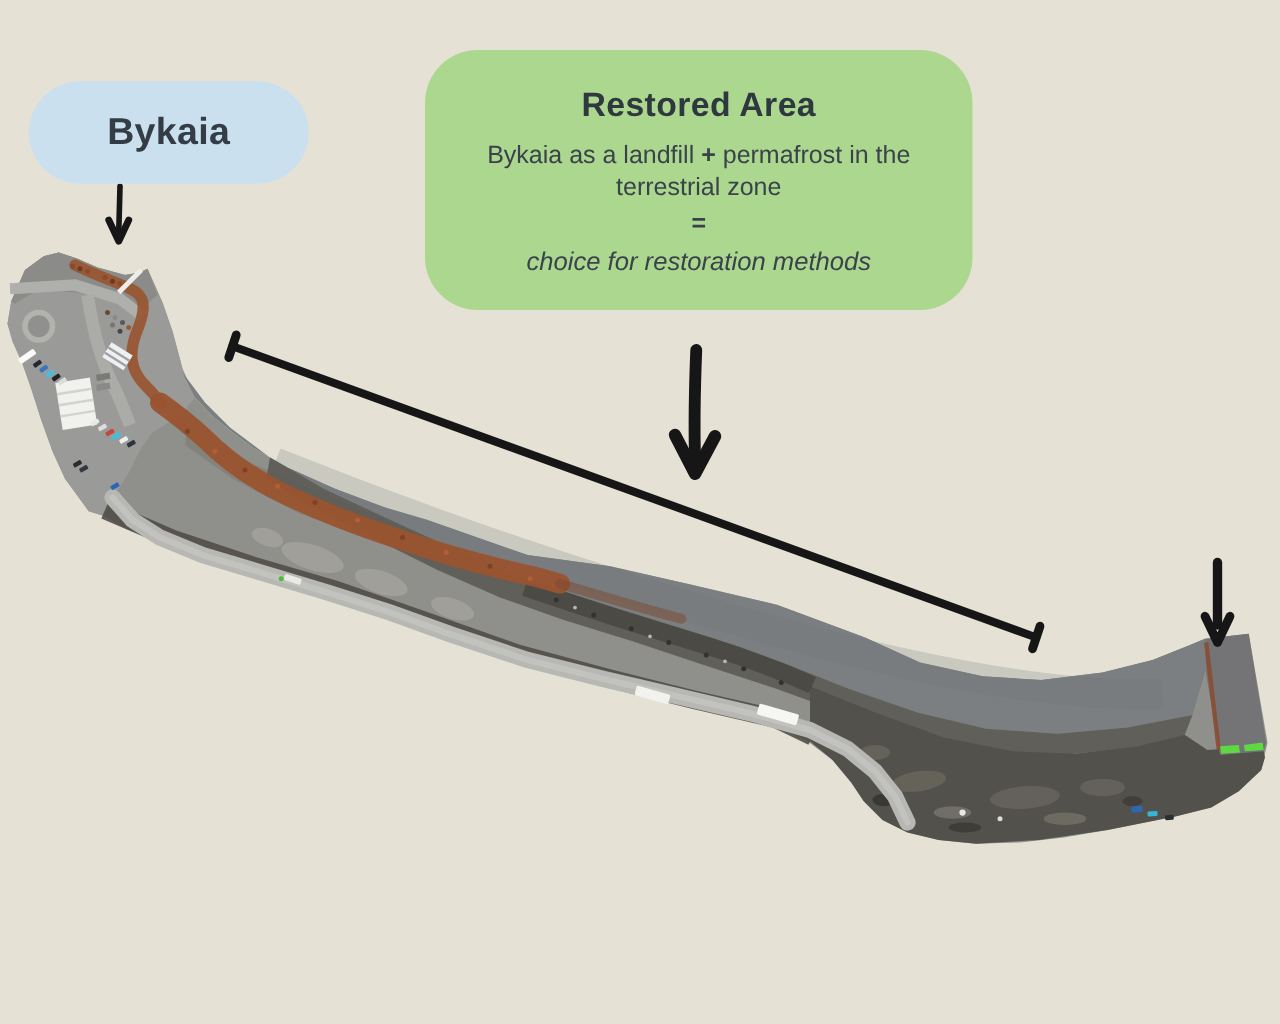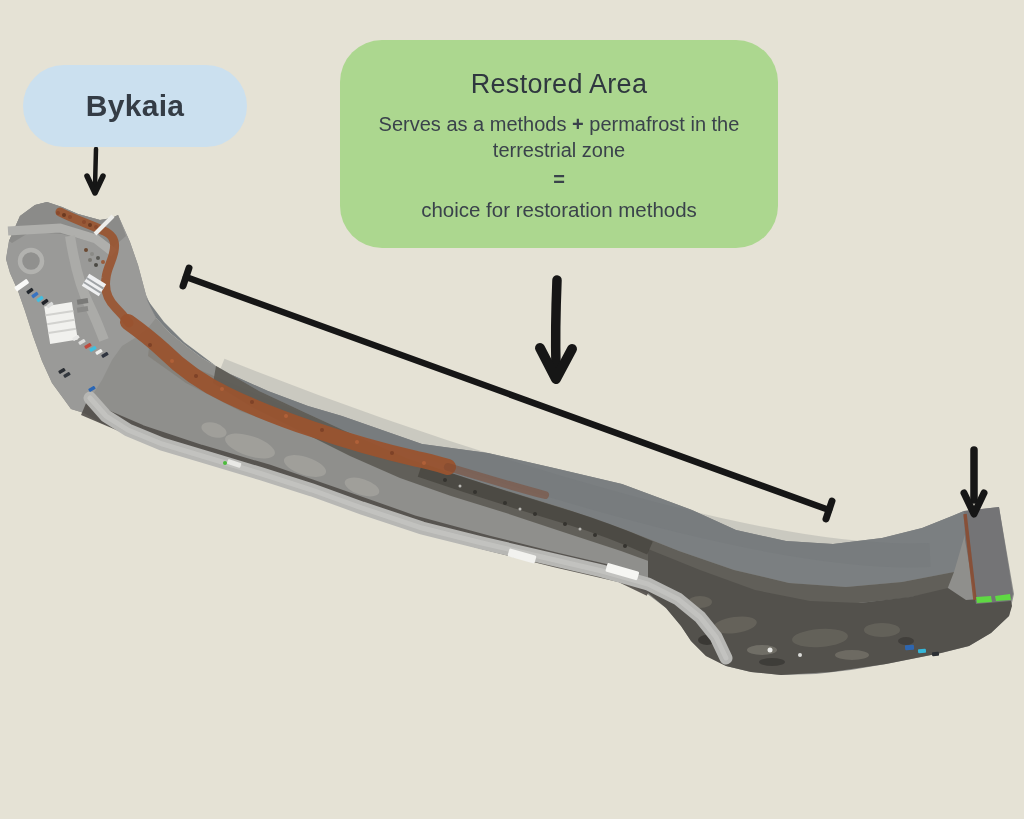--- a/index.html
+++ b/index.html
@@ -24,25 +24,25 @@
   }
   .pill.bykaia{left:23px;top:65px;width:224px;height:82px;border-radius:41px;font-size:30px;}
   .pill.gamlekaia{left:789px;top:382px;width:228px;height:67px;border-radius:34px;font-size:28px;}
   .callout{
     position:absolute;left:340px;top:40px;width:438px;height:208px;
     border-radius:42px;background:var(--callout_green,#ACD78F);
     box-sizing:border-box;padding-top:29px;
     display:flex;flex-direction:column;align-items:center;
     text-align:center;
   }
-  .callout-title{font-size:27px;font-weight:normal;color:#2F373F;letter-spacing:.3px;}
+  .callout-title{font-size:27px;font-weight:bold;color:#2F373F;letter-spacing:.3px;}
   .callout-body{margin-top:11px;font-size:20px;line-height:26px;max-width:400px;color:#3A424B;}
   .callout-body p{margin:0;}
   .callout-body .eq{font-weight:bold;font-size:20px;margin-top:3px;}
-  .callout-body .l2{margin-top:5px;font-size:20.5px;}
+  .callout-body .l2{margin-top:5px;font-size:20.5px;font-style:italic;}
   .plus{font-weight:bold;}
 </style>
 </head>
 <body>
 
 <div class="canvas">
 
   <svg class="scene" viewBox="0 0 1024 819" xmlns="http://www.w3.org/2000/svg">
 
     <g>
@@ -226,19 +226,19 @@
   </svg>
 
   <div class="pill bykaia">
     <span>Bykaia</span>
   </div>
 
 
   <div class="callout">
     <div class="callout-title">Restored Area</div>
     <div class="callout-body">
-      <p class="l1"><span>Serves as a methods</span> <span class="plus">+</span> <span>permafrost in the terrestrial zone</span></p>
+      <p class="l1"><span>Bykaia as a landfill</span> <span class="plus">+</span> <span>permafrost in the terrestrial zone</span></p>
       <p class="eq">=</p>
       <p class="l2">choice for restoration methods</p>
     </div>
   </div>
 
 </div>
 
 </body></html>

